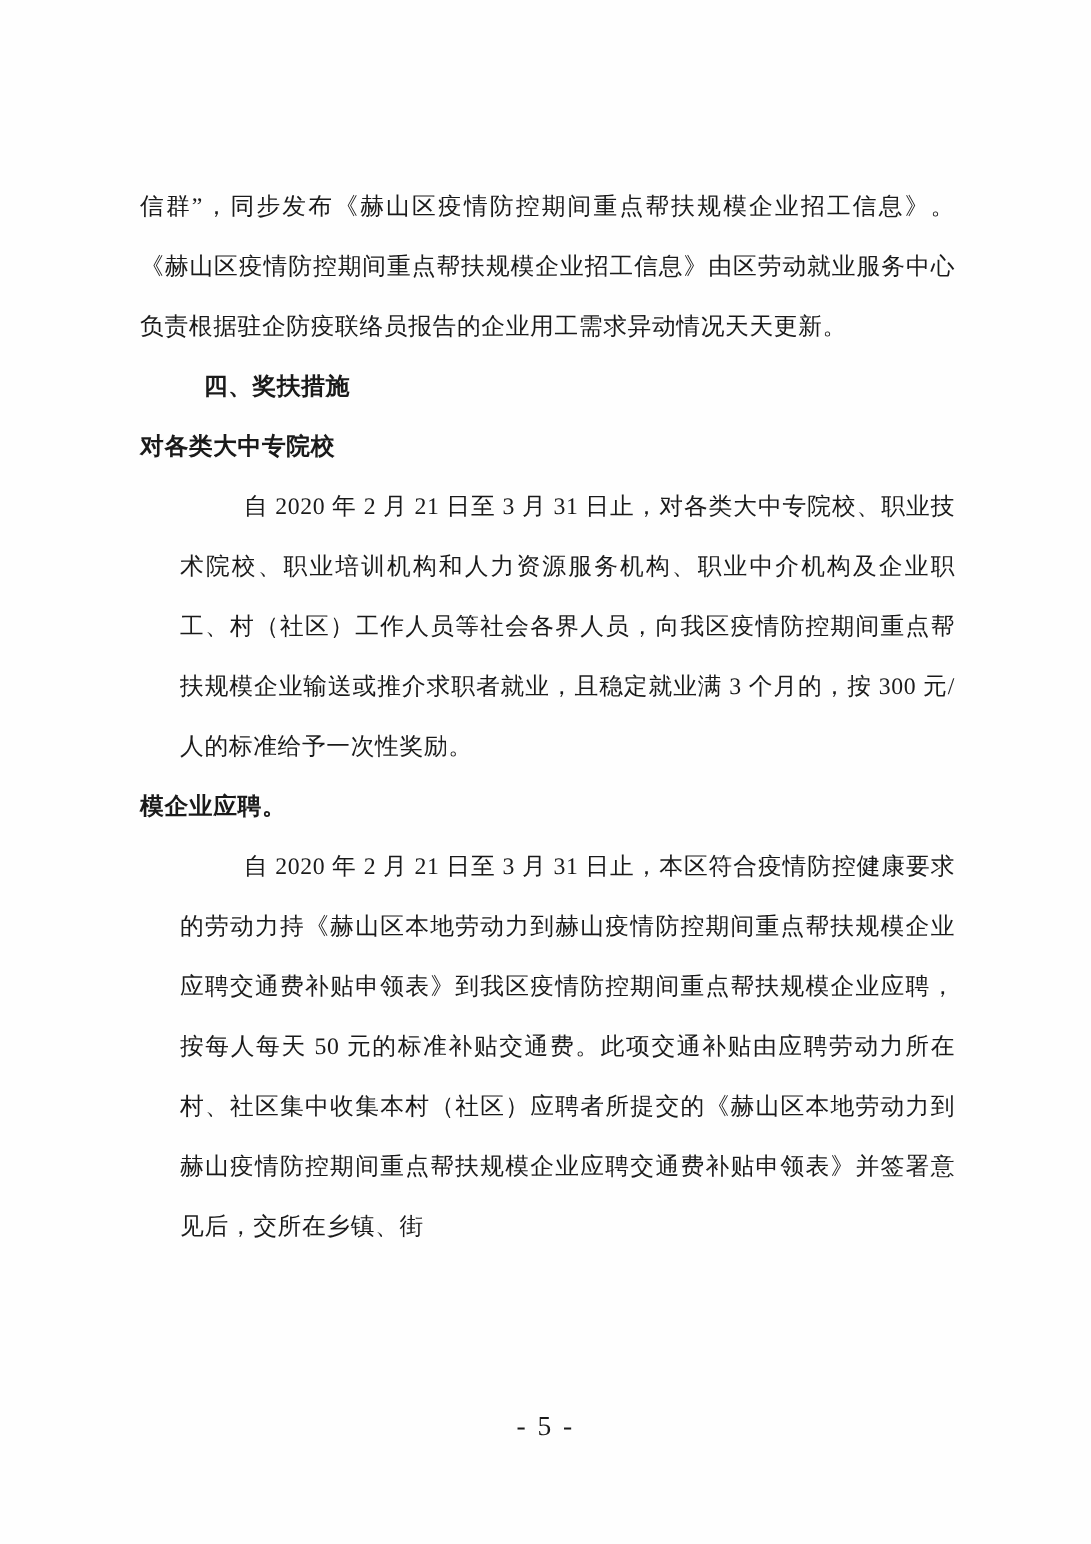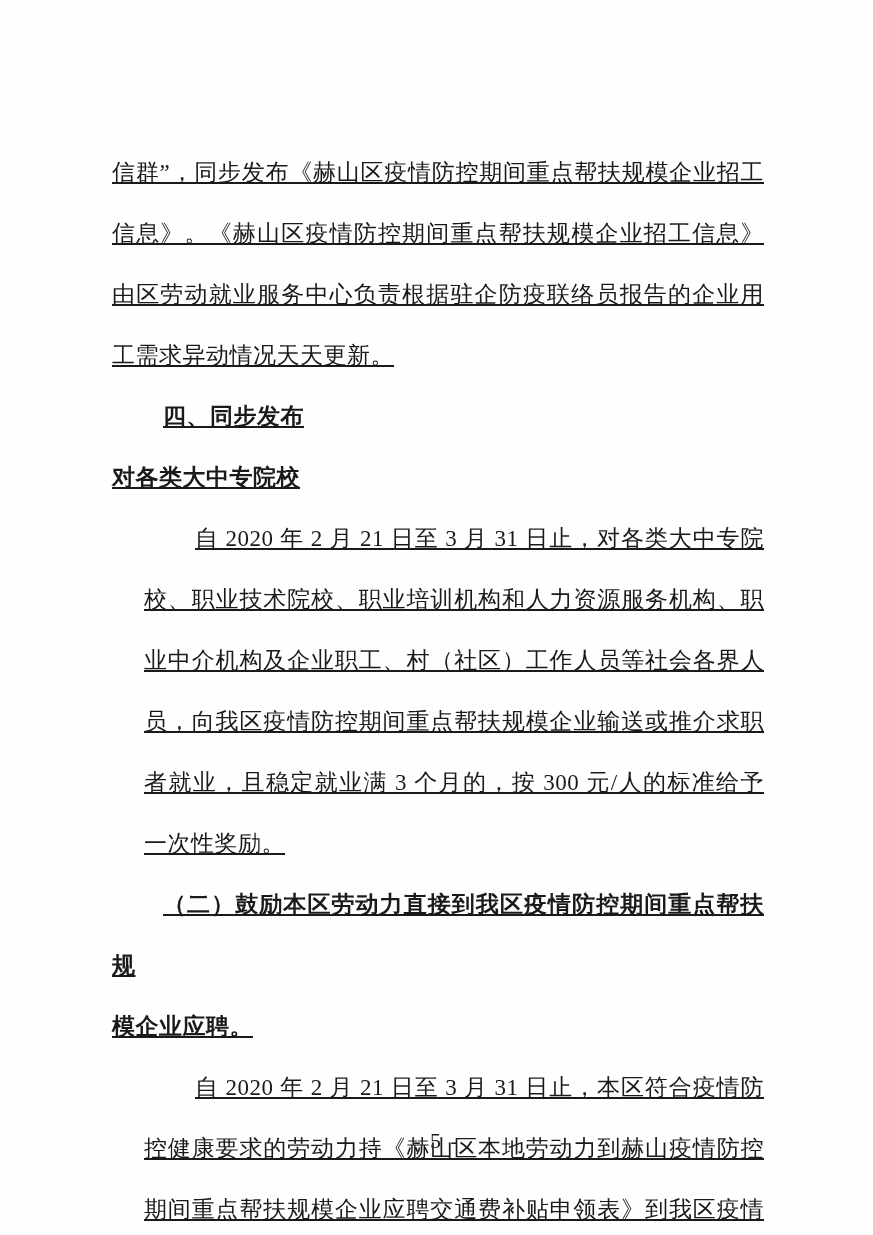--- a/index.html
+++ b/index.html
@@ -24,27 +24,26 @@
     background: #fefefe;
   }
   .content {
     position: absolute;
     left: 112px;
     top: 142px;
     width: 652px;
   }
   p {
     margin: 0;
-    font-size: 23px;
-    line-height: 61px;
+    font-size: 19px;
+    line-height: 48px;
     letter-spacing: 0.5px;
     text-align: justify;
     text-justify: inter-ideograph;
     word-break: break-all;
-    text-decoration: underline;
   }
   p.body {
     text-indent: 0;
   }
   p.indent2 {
     text-indent: 51px;
     margin-left: 32px;
   }
   p.heading {
     font-weight: bold;
@@ -71,23 +70,22 @@
     display: inline-block;
     letter-spacing: 2px;
   }
 </style>
 </head>
 <body>
 
 <div class="page">
   <div class="content">
     <p class="body">信群”，同步发布《赫山区疫情防控期间重点帮扶规模企业招工信息》。《赫山区疫情防控期间重点帮扶规模企业招工信息》由区劳动就业服务中心负责根据驻企防疫联络员报告的企业用工需求异动情况天天更新。</p>
-    <p class="heading">四、同步发布</p>
+    <p class="heading">四、奖扶措施</p>
     <p class="subheading-cont">对各类大中专院校</p>
     <p class="indent2">自 2020 年 2 月 21 日至 3 月 31 日止，对各类大中专院校、职业技术院校、职业培训机构和人力资源服务机构、职业中介机构及企业职工、村（社区）工作人员等社会各界人员，向我区疫情防控期间重点帮扶规模企业输送或推介求职者就业，且稳定就业满 3 个月的，按 300 元/人的标准给予一次性奖励。</p>
-    <p class="subheading">（二）鼓励本区劳动力直接到我区疫情防控期间重点帮扶规</p>
     <p class="subheading-cont">模企业应聘。</p>
     <p class="indent2">自 2020 年 2 月 21 日至 3 月 31 日止，本区符合疫情防控健康要求的劳动力持《赫山区本地劳动力到赫山疫情防控期间重点帮扶规模企业应聘交通费补贴申领表》到我区疫情防控期间重点帮扶规模企业应聘，按每人每天 50 元的标准补贴交通费。此项交通补贴由应聘劳动力所在村、社区集中收集本村（社区）应聘者所提交的《赫山区本地劳动力到赫山疫情防控期间重点帮扶规模企业应聘交通费补贴申领表》并签署意见后，交所在乡镇、街</p>
   </div>
   <div class="footer">
     <span class="pagenum">- 5 -</span>
   </div>
 </div>
 
 </body></html>

